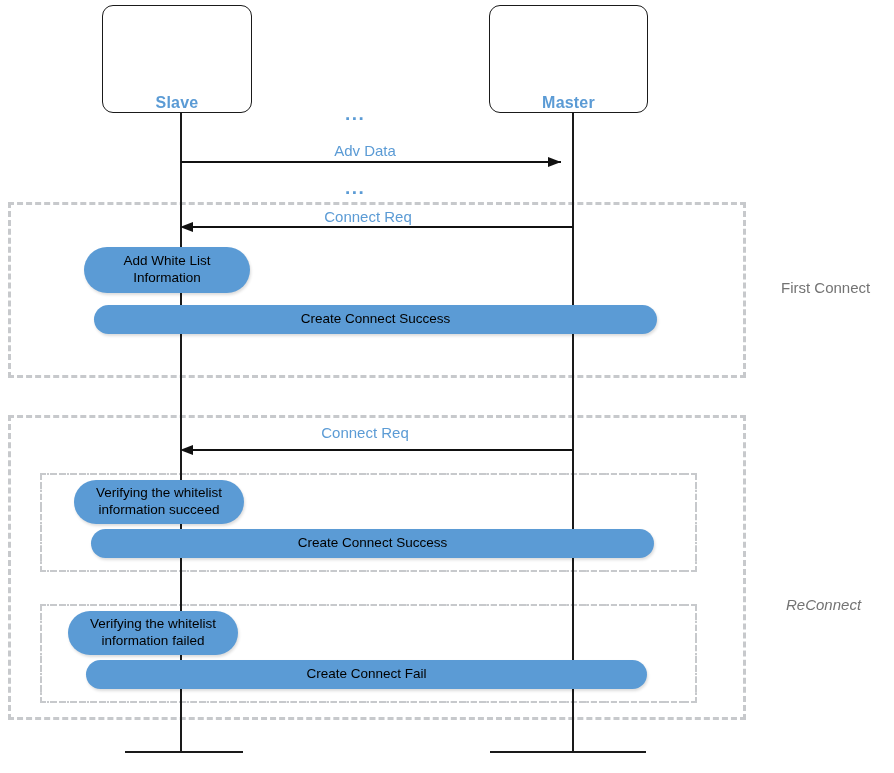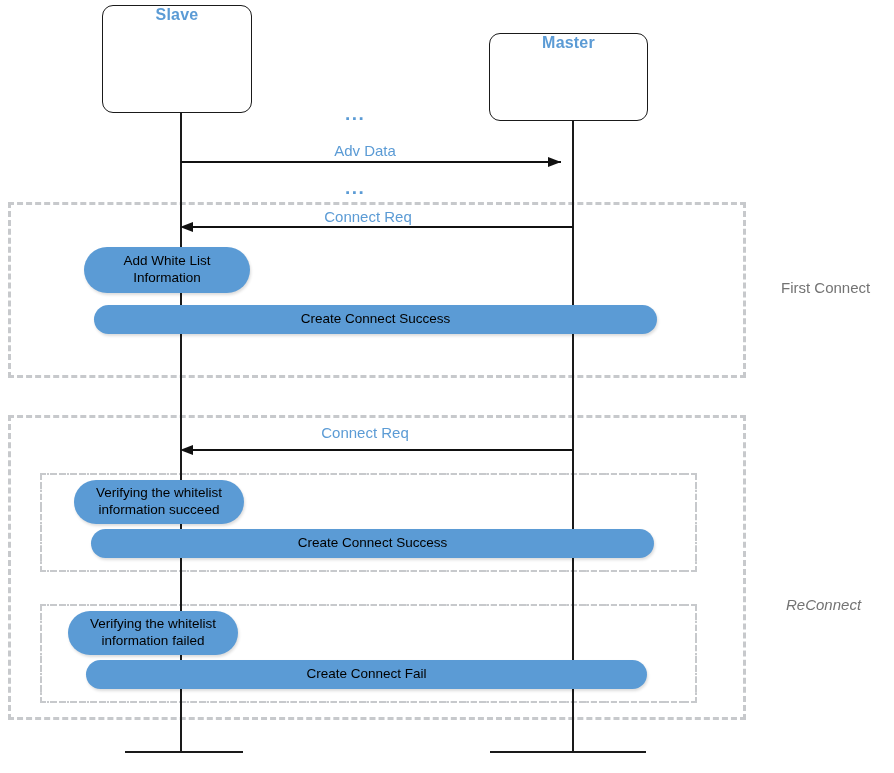--- a/index.html
+++ b/index.html
@@ -19,21 +19,21 @@
   }
 
   
   .actor-box {
     position: absolute;
     box-sizing: border-box;
     background: #ffffff;
     border: 1.6px solid #1a1a1a;
     border-radius: 11px;
     display: flex;
-    align-items: flex-start;
+    align-items: flex-end;
     justify-content: center;
   }
   .actor-label {
     color: #5b9bd5;
     font-size: 16px;
     font-weight: bold;
     letter-spacing: 0.2px;
   }
 
   
@@ -155,21 +155,21 @@
   <div class="lifeline" style="left:180px; top:112px; height:640px;"></div>
   <div class="lifeline" style="left:572px; top:112px; height:640px;"></div>
 
   <div class="terminator" style="left:125px; top:751px; width:118px;"></div>
   <div class="terminator" style="left:490px; top:751px; width:156px;"></div>
 
   <div class="actor-box" style="left:102px; top:5px; width:150px; height:108px;">
     <span class="actor-label">Slave</span>
   </div>
 
-  <div class="actor-box" style="left:489px; top:5px; width:159px; height:88px;margin-top:28px;">
+  <div class="actor-box" style="left:489px; top:5px; width:159px; height:108px;">
     <span class="actor-label">Master</span>
   </div>
 
   <div class="dots" style="left:345px; top:104px;">...</div>
 
   <div class="dots" style="left:345px; top:178px;">...</div>
 
   <div class="msg-label" style="left:280px; top:142px; width:170px;">Adv Data</div>
   <div class="msg-line" style="left:181px; top:161px; width:380px;"></div>
   <div class="arrowhead right" style="left:548px; top:156.5px;"></div>

